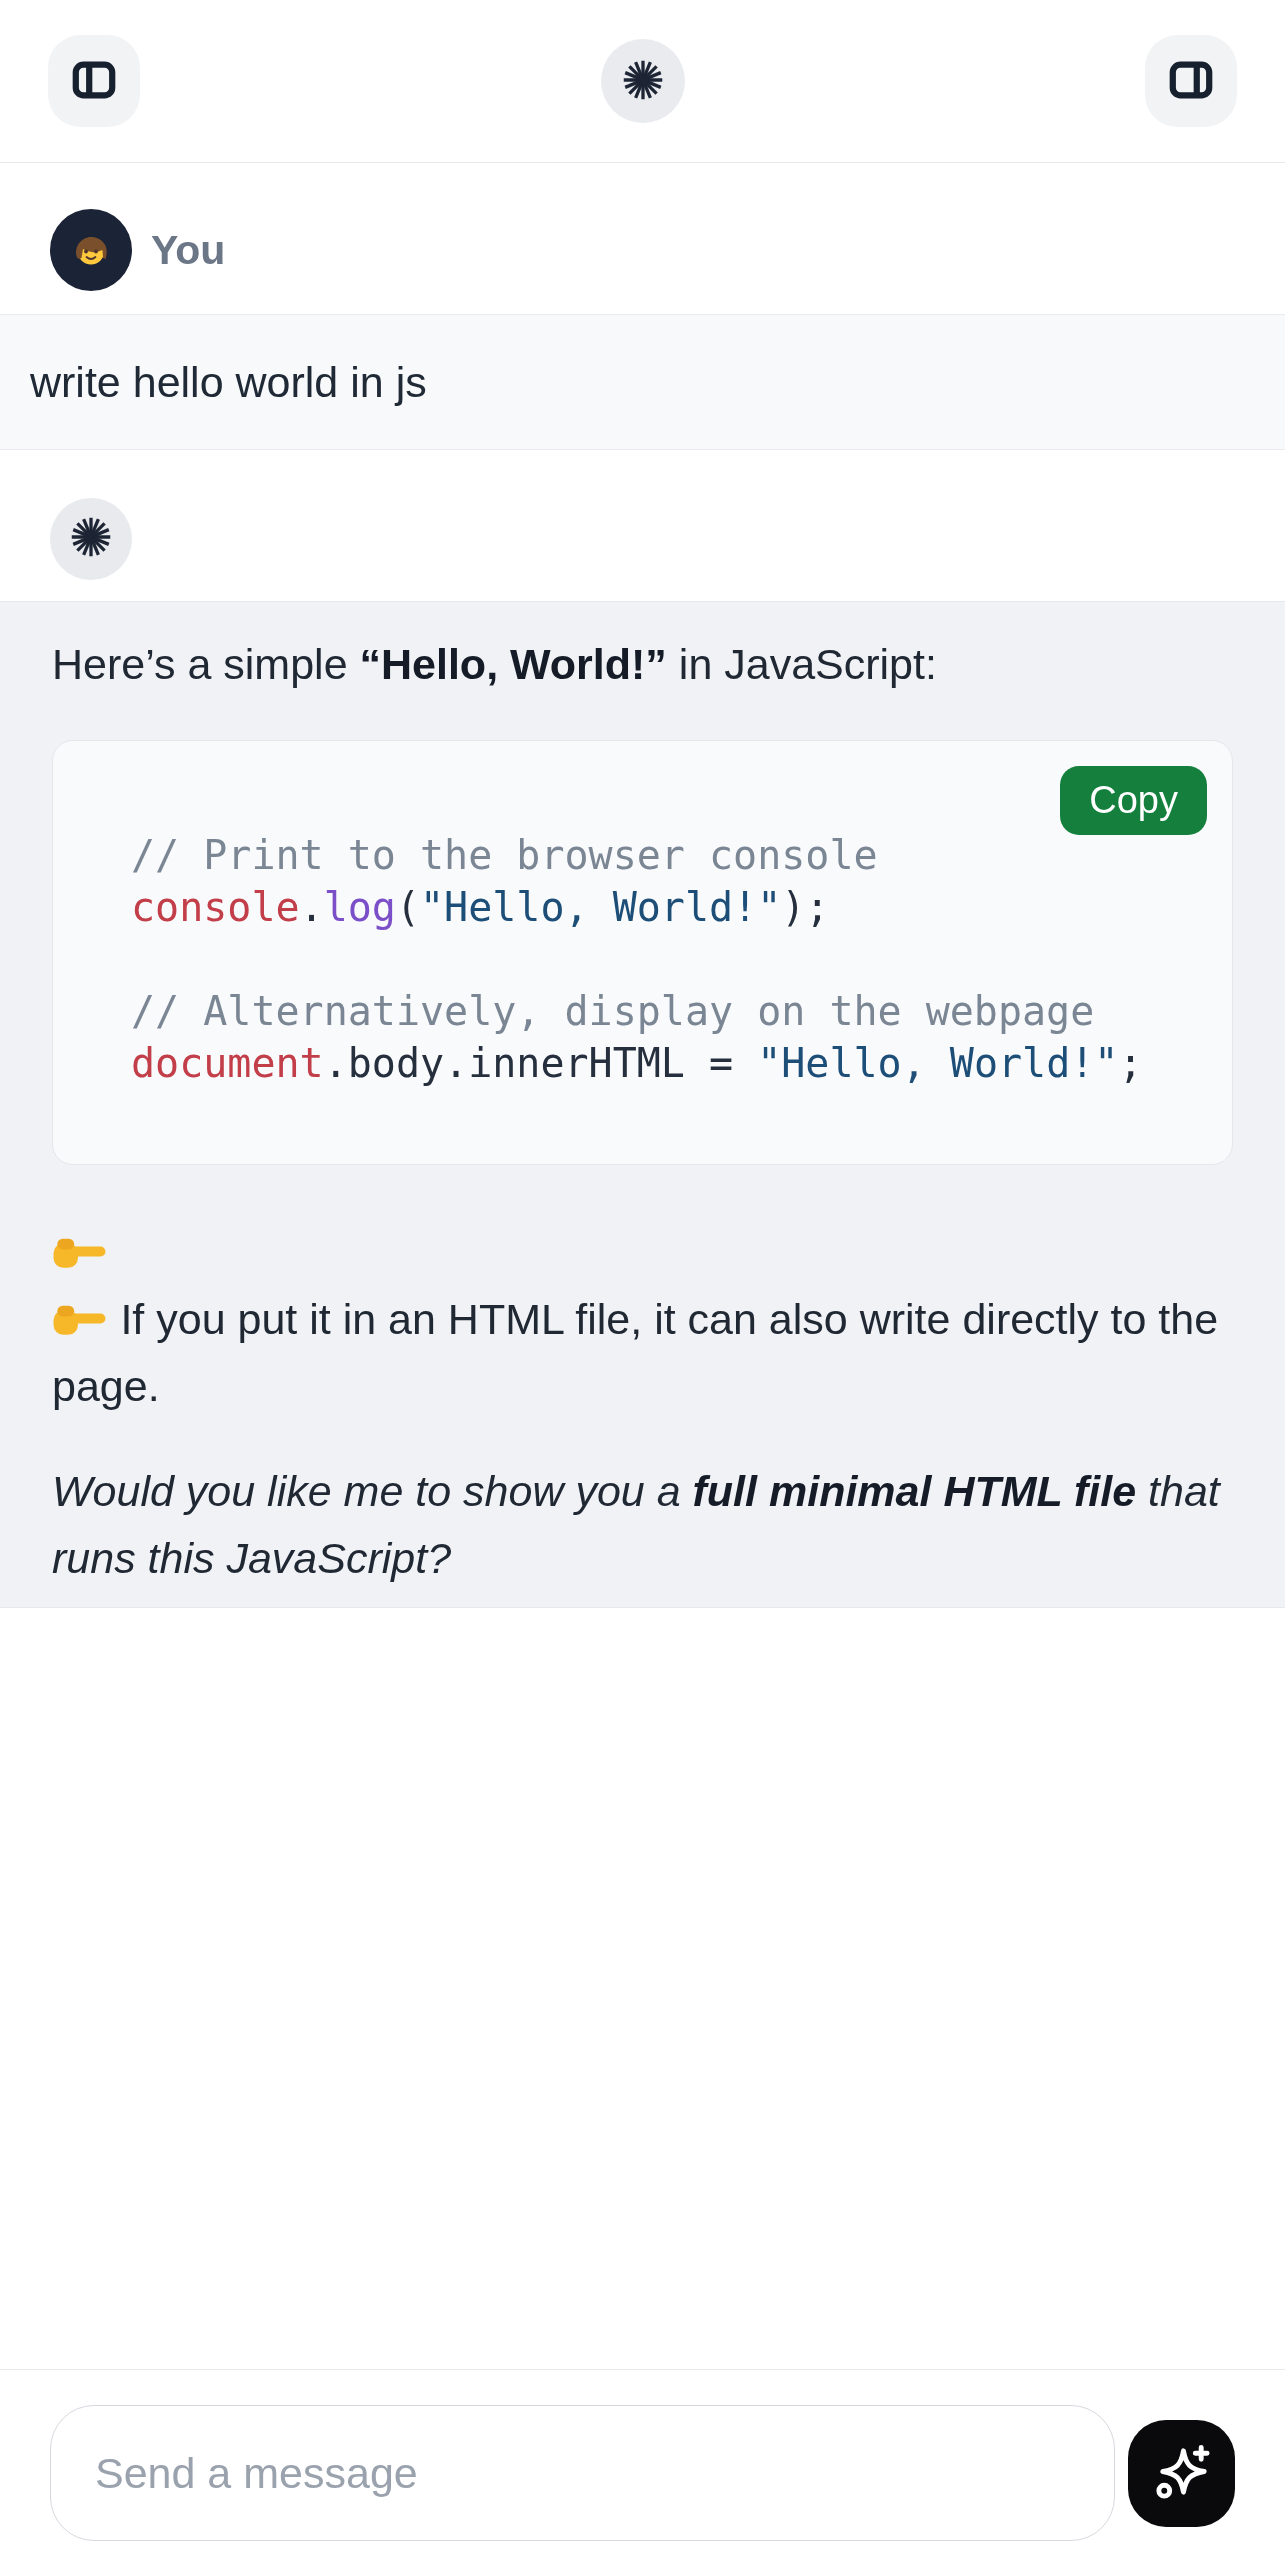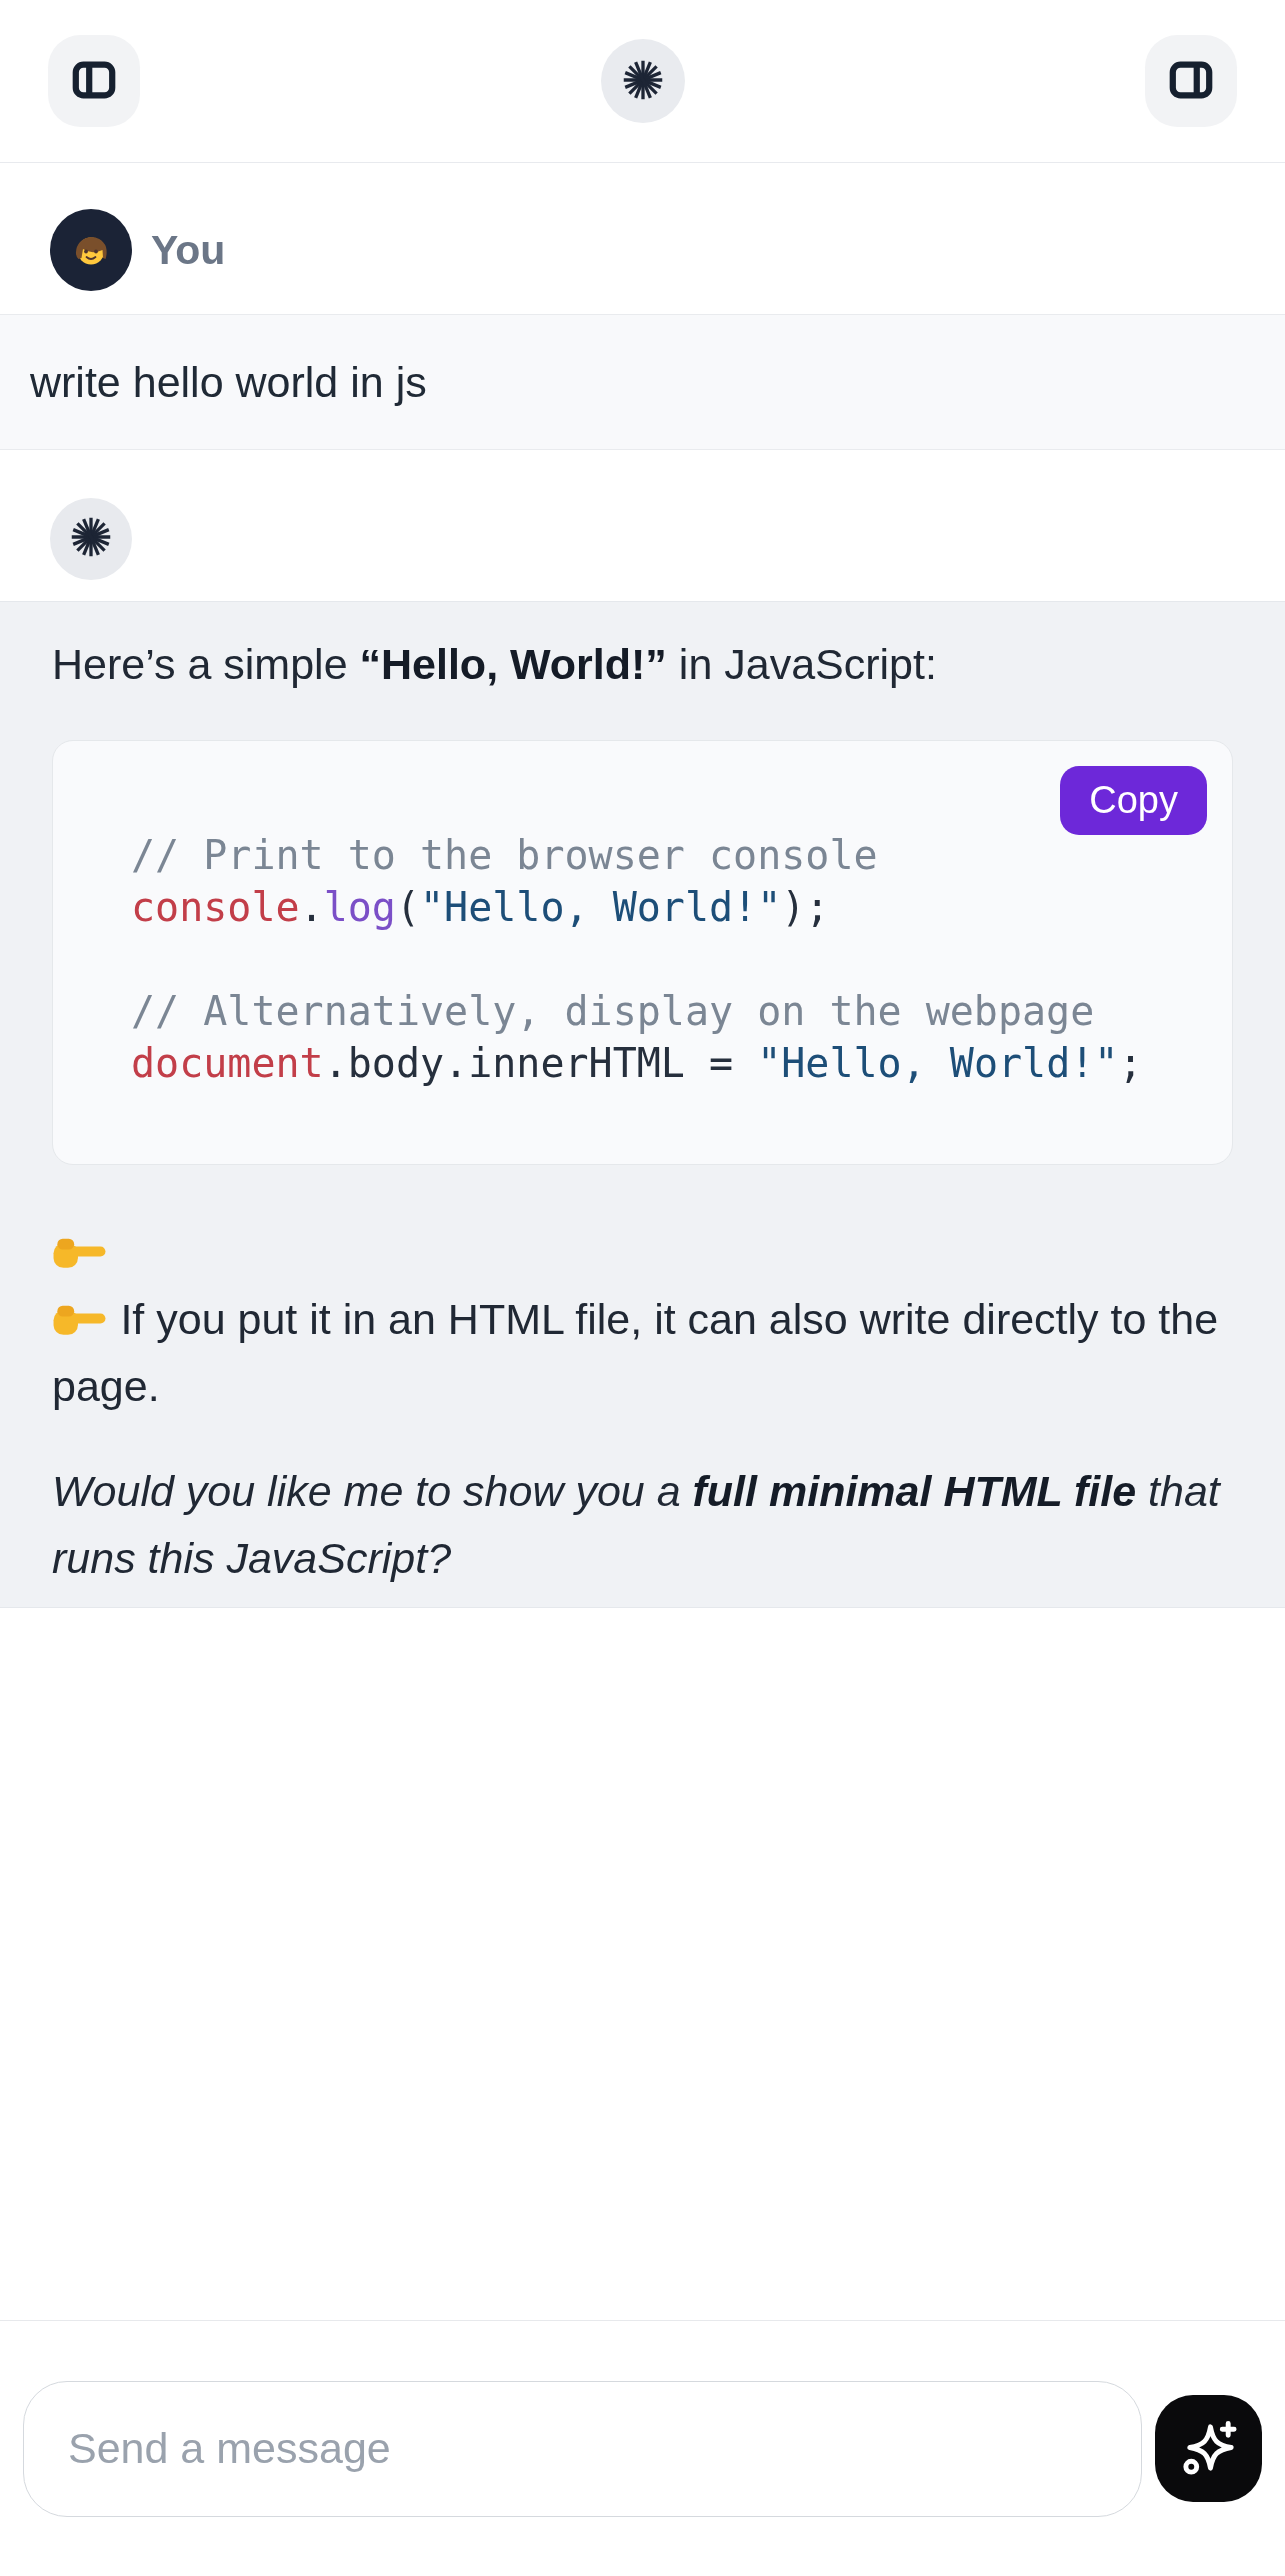--- a/index.html
+++ b/index.html
@@ -64,21 +64,21 @@
   .p-question{margin-top:38px !important;font-style:italic;}
 
   .code-card{
     position:relative;background:#f9fafc;
     border:1.9px solid #e5e8eb;border-radius:21px;
     margin-top:42px;
     padding:88px 38px 75px 78px;
   }
   .copy-btn{
     position:absolute;top:25px;right:25px;
-    background:#6d28d9;color:#ffffff;
+    background:#15803d;color:#ffffff;
     font-family:"Liberation Sans", sans-serif;
     font-size:38px;line-height:38px;
     padding:15.3px 29px;border-radius:19px;border:none;cursor:pointer;
   }
   .code{
     font-family:"DejaVu Sans Mono","Liberation Mono",monospace;
     font-size:40px;line-height:52px;color:#262f3d;white-space:pre;
   }
   .tok-comment{color:#7b8694;}
   .tok-red{color:#c23e49;}
@@ -88,24 +88,24 @@
 
   .hand{
     display:inline-block;width:55px;height:40px;
     vertical-align:-3.8px;margin-right:13.4px;
   }
 
   .spacer{flex:1;background:#fff;}
 
   
   .composer{
-    flex:none;height:256px;background:#fff;
+    flex:none;height:207px;background:#fff;
     border-top:1.9px solid #e7e9ec;
     display:flex;align-items:center;gap:13.4px;
-    padding:34px 23px 34px;
+    padding:34px 50px 34px;
   }
   .composer input{
     flex:1;height:136px;border-radius:44px;
     border:1.9px solid #d5d9de;background:#fff;
     padding:0 44px;font-family:"Liberation Sans", sans-serif;
     font-size:43px;color:#202a36;outline:none;
   }
   .composer input::placeholder{color:#9aa2ad;}
   .send-btn{
     width:107px;height:107px;border-radius:38px;flex:none;

